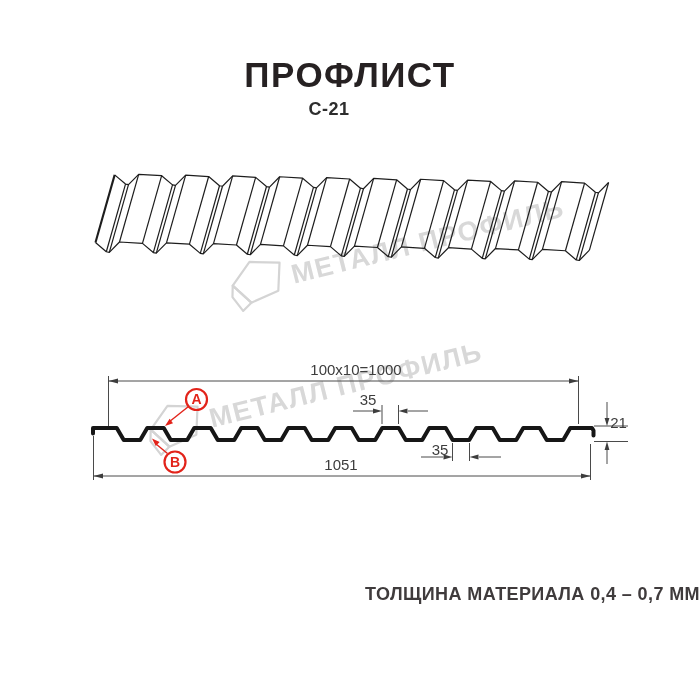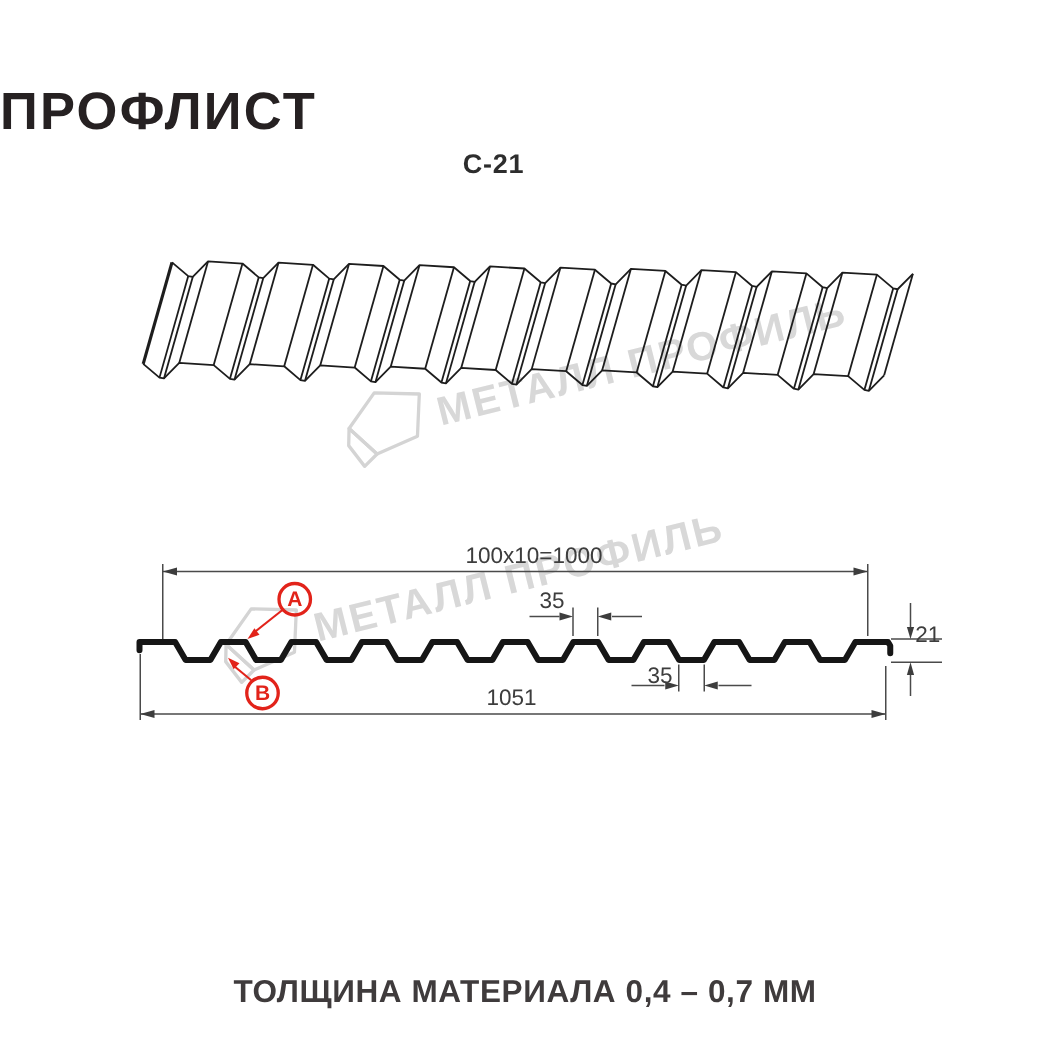--- a/index.html
+++ b/index.html
@@ -2,26 +2,26 @@
 <html style="--red: #e2231a; --line: #1d1d1d; --dimtext: #3d3d3d; --wm: #d8d8d8;"><head>
 <meta charset="utf-8">
 <style>
   :root{
     --red:#e2231a; --line:#1d1d1d; --dim:#4a4a4a; --dimtext:#3d3d3d; --wm:#d8d8d8;
   }
   html,body{margin:0;padding:0;background:#fff;}
   #canvas{position:relative;width:700px;height:700px;background:#fff;overflow:hidden;
           font-family:"Liberation Sans","DejaVu Sans",sans-serif;}
 
-  .title{position:absolute;left:0;top:55px;width:700px;
+  .title{position:absolute;left:0;top:55px;width:700px;text-align:center;
          font-size:35px;font-weight:800;letter-spacing:1.5px;color:#262122;}
   .subtitle{position:absolute;left:0;top:99px;width:658px;text-align:center;
          font-size:18px;font-weight:600;letter-spacing:.5px;color:#2d2d2d;}
-  .footer{position:absolute;left:0;top:650px;width:700px;text-align:center;
-         font-size:21px;font-weight:600;letter-spacing:.4px;color:#3f3b3c;}
+  .footer{position:absolute;left:0;top:584px;width:700px;text-align:right;
+         font-size:18px;font-weight:600;letter-spacing:.4px;color:#3f3b3c;}
 
   .wm{position:absolute;display:flex;align-items:center;gap:7px;
       transform:rotate(-14deg);transform-origin:28px 26px;pointer-events:none;}
   .wm-text{font-size:27px;font-weight:700;letter-spacing:1.5px;color:var(--wm);white-space:nowrap;}
   .wm svg{flex:0 0 auto;}
   .wm path{stroke:#d4d4d4;stroke-width:2.2;fill:none;stroke-linejoin:round;}
 
   svg.layer{position:absolute;left:0;top:0;}
 
   

